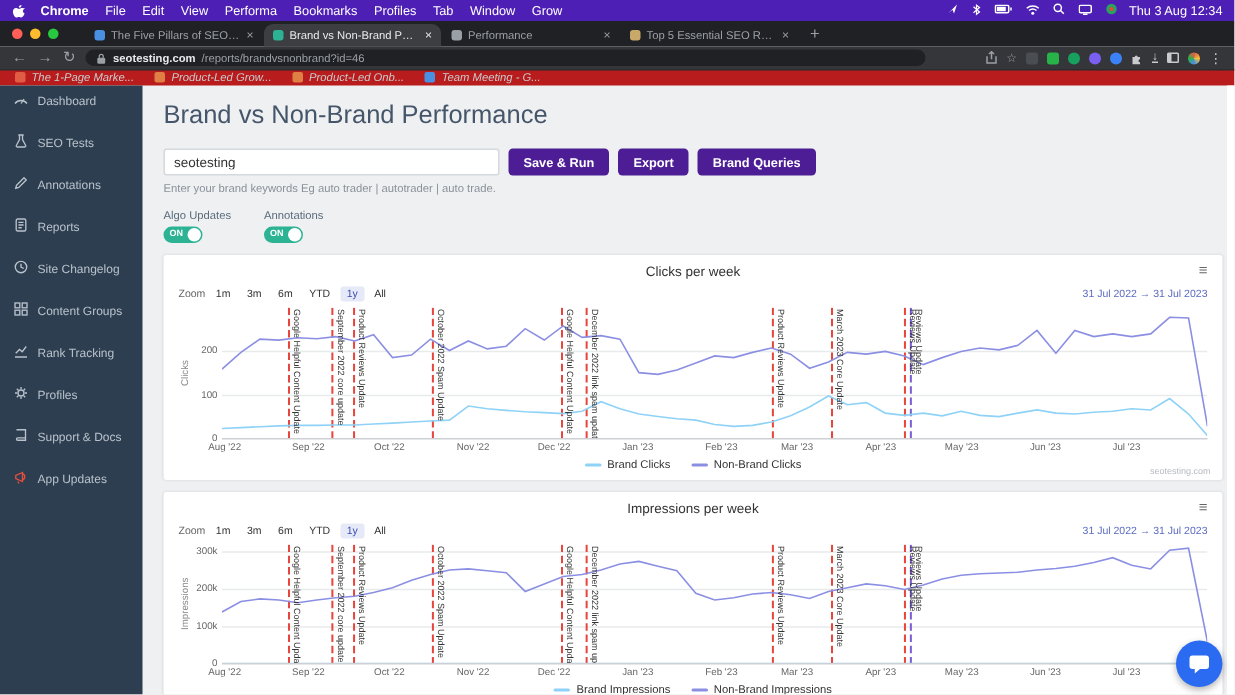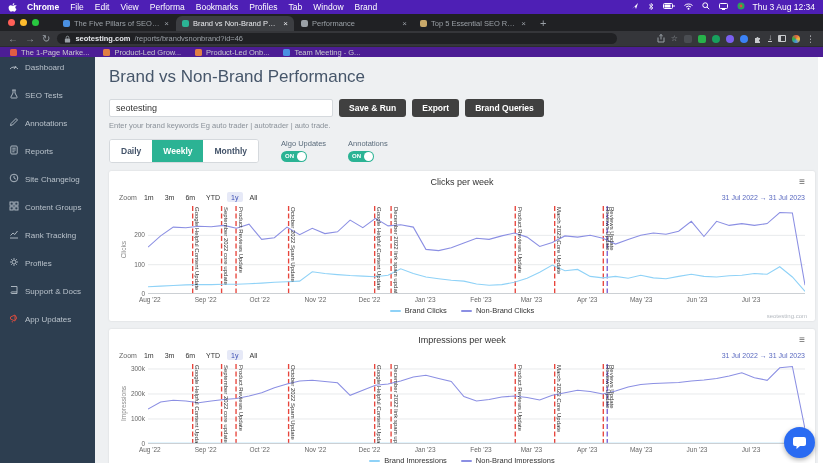--- a/index.html
+++ b/index.html
@@ -29,35 +29,35 @@
   .toolbar { height:15px; background:#35363a; display:flex; align-items:center; padding:0 8px; gap:7px; }
   .navic { color:#9aa0a6; font-size:10px; line-height:1; }
   .omnibox { flex:1; max-width:560px; height:11px; background:#202124; border-radius:6px; display:flex; align-items:center; padding:0 7px; gap:4px; color:#e8eaed; font-size:7.5px; }
   .omnibox .rest { color:#9aa0a6; }
   .rightic { display:flex; align-items:center; gap:6px; margin-left:auto; }
   .extsq { width:8px; height:8px; border-radius:2px; }
   .extc { width:8px; height:8px; border-radius:50%; }
   .dots { color:#c8cacd; font-size:9px; }
 
   
-  .bookbar { height:11px; background:#4c1d95; display:flex; align-items:flex-end; padding:0 10px; gap:14px; border-top:1px solid #2b2c2f; }
+  .bookbar { height:11px; background:#b91c1c; display:flex; align-items:flex-start; padding:0 10px; gap:14px; border-top:1px solid #2b2c2f;font-style:italic; }
   .bm { display:flex; align-items:center; gap:4px; color:#c8cacd; font-size:7.5px; }
   .bm .bico { width:7px; height:7px; border-radius:1.5px; }
 
   
   .app { display:flex; height:406px;justify-content:flex-end; }
   .sidebar { width:95px; background:#2d3e50; flex:0 0 auto; padding-top:2px; overflow:hidden; }
   .sbitem { display:flex; align-items:center; gap:6px; padding:8px 9px; color:#b9c2cb; font-size:8px; }
   .sbitem:first-child { margin-top:-6px; }
   .sbitem svg { flex:0 0 auto; }
   .main { flex:1; position:relative; padding:10px 6px 0 14px; overflow:hidden; }
   .pagetitle { font-size:17px; color:#46566a; font-weight:400; margin-bottom:12px; }
   .controls { display:flex; align-items:center; gap:6px; }
   .kwinput { width:224px; height:18px; background:#fff; border:1px solid #d5d9dd; border-radius:2px; font-size:9px; padding:0 6px; color:#333; font-family:"Liberation Sans",sans-serif; }
-  .tealbtn { height:18px; background:#404040; color:#fff; border:none; border-radius:3px; font-size:8.5px; font-weight:bold; padding:0 10px; font-family:"Liberation Sans",sans-serif; }
+  .tealbtn { height:18px; background:#4c1d95; color:#fff; border:none; border-radius:3px; font-size:8.5px; font-weight:bold; padding:0 10px; font-family:"Liberation Sans",sans-serif; }
   .helper { font-size:7.5px; color:#8a9199; margin-top:4px; }
   .periodrow { display:flex; align-items:flex-start; gap:22px; margin-top:9px; }
   .ptabs { display:flex; border:1px solid #d5d9dd; border-radius:3px; overflow:hidden; background:#fff; }
   .ptab { padding:6px 11px; font-size:8.5px; font-weight:bold; color:#44546a; background:#fff; }
   .ptab.active { background:#2bb394; color:#fff; }
   .togglegrp { display:flex; flex-direction:column; gap:3px; }
   .toglabel { font-size:7.5px; color:#5a6b7b; }
   .switch { width:26px; height:11px; border-radius:6px; background:#2bb394; position:relative; }
   .switch .on { position:absolute; left:4px; top:2px; font-size:6px; color:#fff; font-weight:bold; }
   .switch .knob { position:absolute; right:1px; top:1px; width:9px; height:9px; background:#fff; border-radius:50%; }
@@ -100,21 +100,21 @@
   <span id="menu-items" style="display:flex">
       <span class="mi bold">Chrome</span>
       <span class="mi">File</span>
       <span class="mi">Edit</span>
       <span class="mi">View</span>
       <span class="mi">Performa</span>
       <span class="mi">Bookmarks</span>
       <span class="mi">Profiles</span>
       <span class="mi">Tab</span>
       <span class="mi">Window</span>
-      <span class="mi">Brand</span>
+      <span class="mi">Grow</span>
     </span>
   <span class="spacer"></span>
   <span class="statusicons" id="status-icons">
       <span><svg width="8" height="8" viewBox="0 0 8 8">
           <path d="M1 7 7 1 5 7 4 4.5z" fill="#fff"></path>
         </svg></span>
       <span><svg width="6" height="9" viewBox="0 0 6 9">
           <path d="M1 2.5 5 6 3 7.5v-6L5 3 1 6.5" stroke="#fff" fill="none" stroke-width=".8"></path>
         </svg></span>
       <span><svg width="12" height="7" viewBox="0 0 12 7">
@@ -298,25 +298,20 @@
   <div class="main">
     <div class="pagetitle">Brand vs Non-Brand Performance</div>
     <div class="controls">
       <input class="kwinput" value="seotesting" style="">
       <button class="tealbtn">Save &amp; Run</button>
       <button class="tealbtn">Export</button>
       <button class="tealbtn">Brand Queries</button>
     </div>
     <div class="helper">Enter your brand keywords Eg auto trader | autotrader | auto trade.</div>
     <div class="periodrow">
-      <div class="ptabs" id="ptabs">
-          <div class="ptab">Daily</div>
-          <div class="ptab active">Weekly</div>
-          <div class="ptab">Monthly</div>
-        </div>
       <div id="toggles" style="display:flex;gap:22px">
           <div class="togglegrp">
             <span class="toglabel">Algo Updates</span>
             <div class="switch">
               <span class="on">ON</span>
               <span class="knob"></span>
             </div>
           </div>
           <div class="togglegrp">
             <span class="toglabel">Annotations</span>

